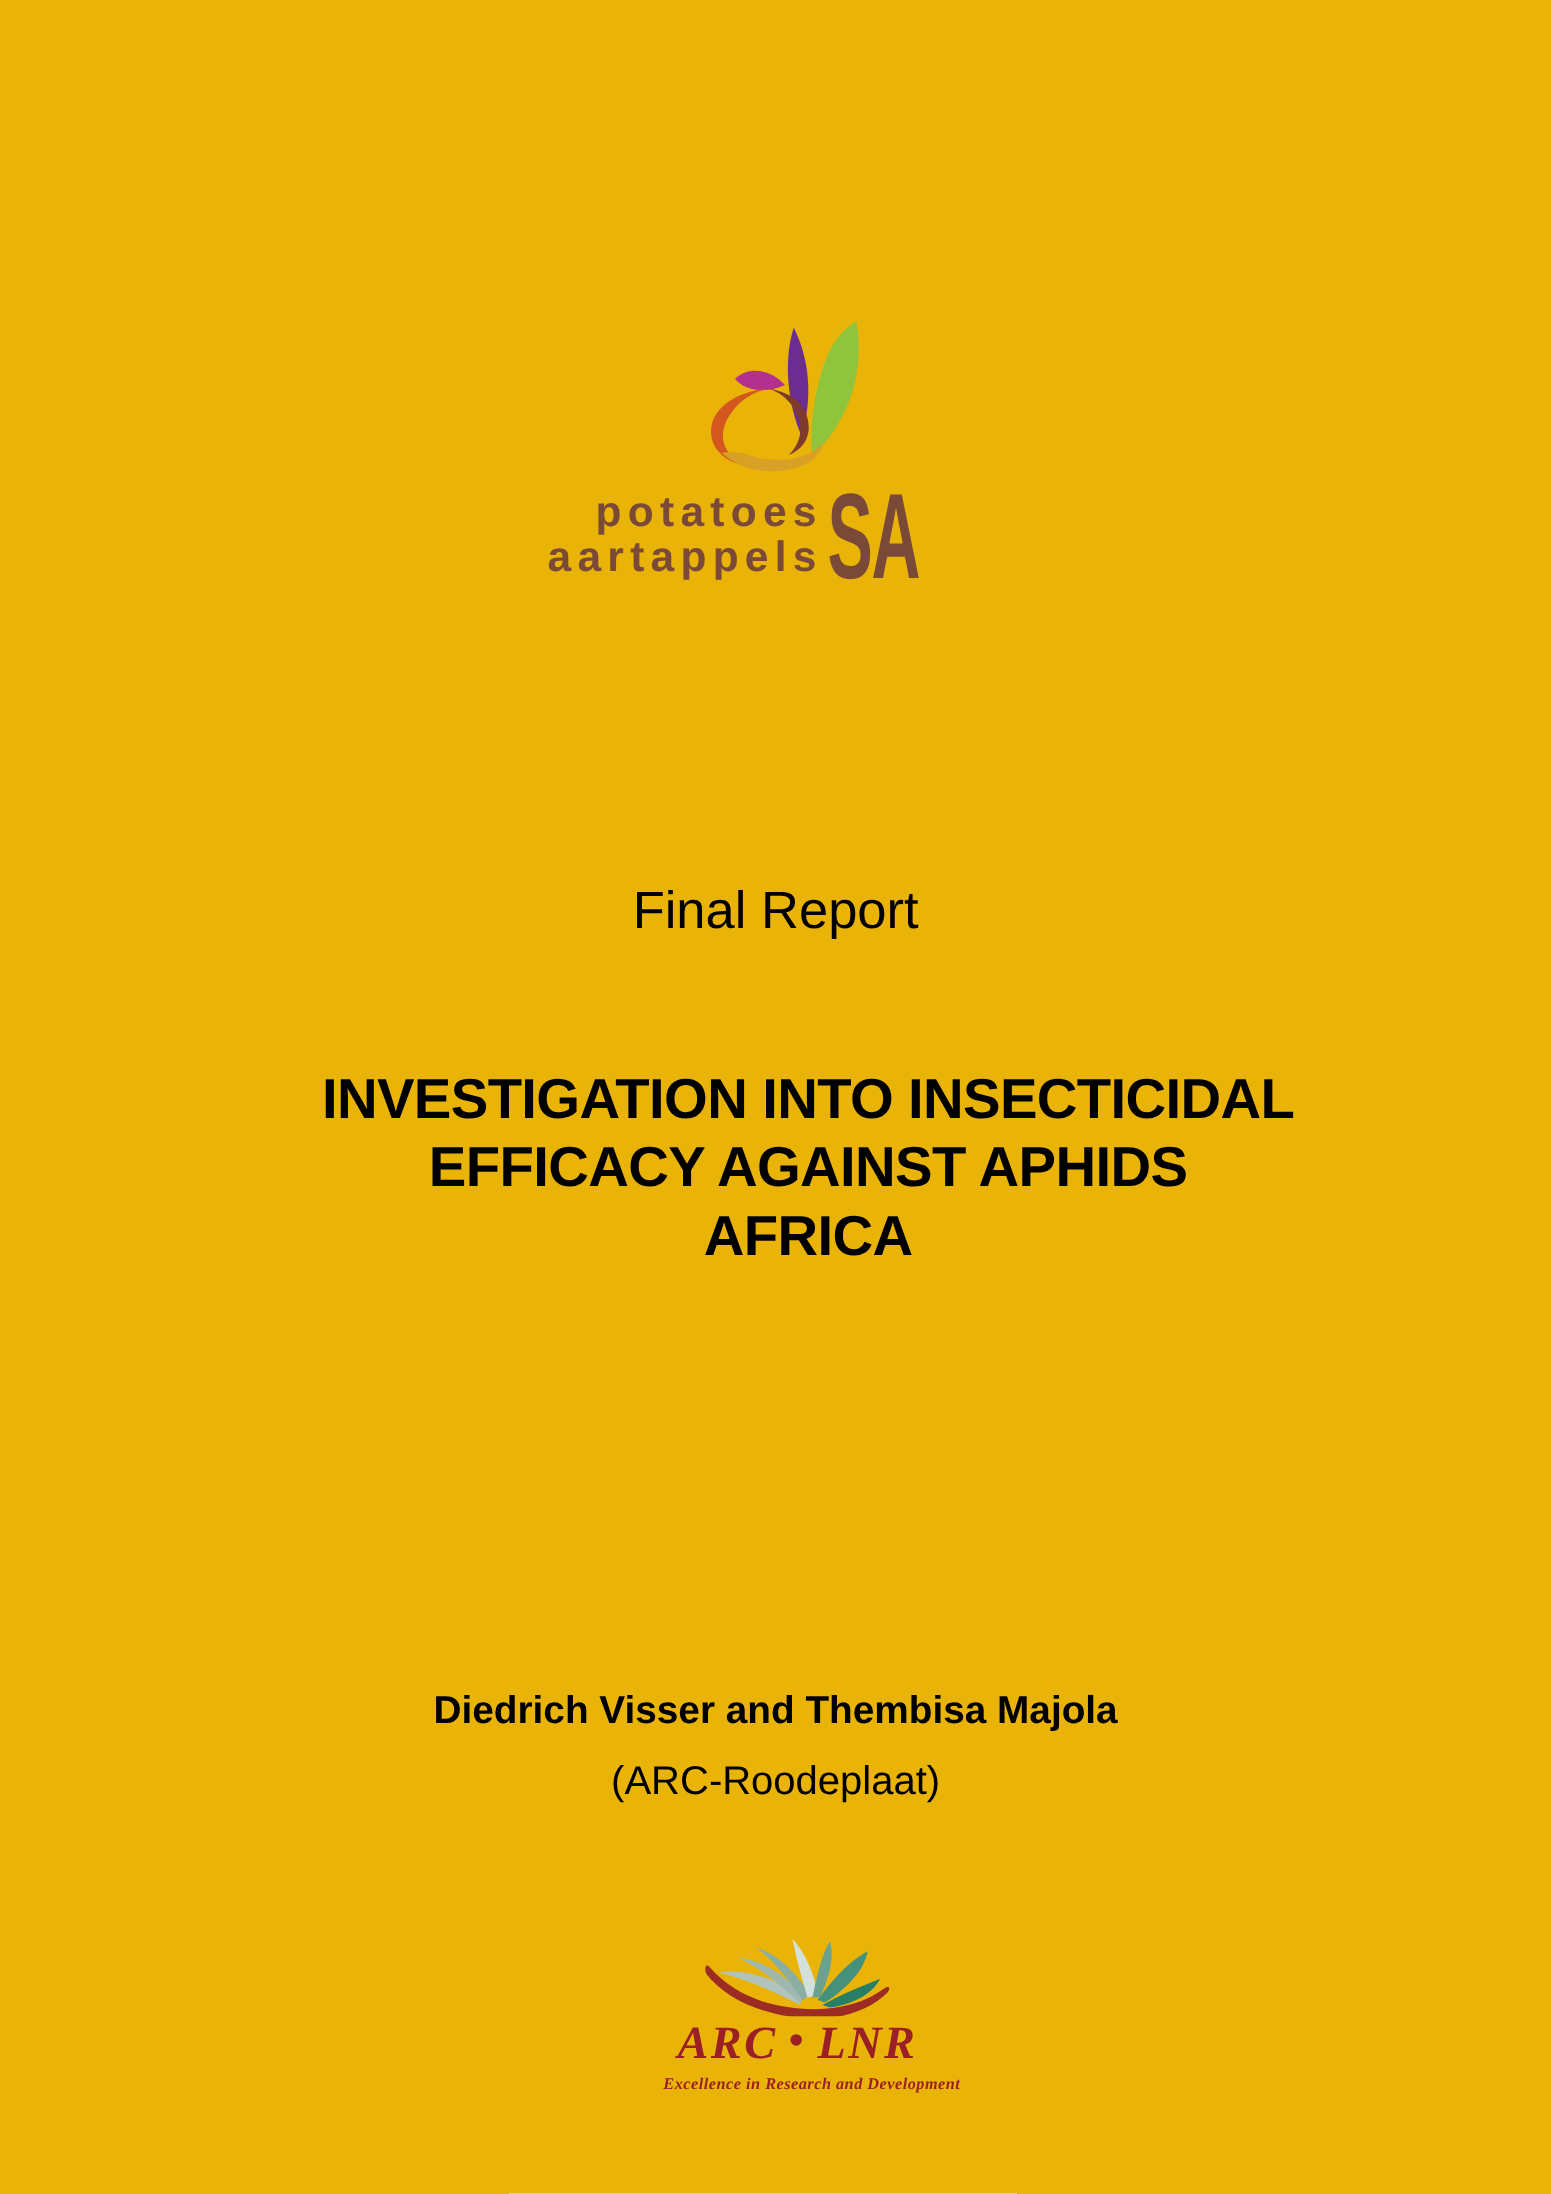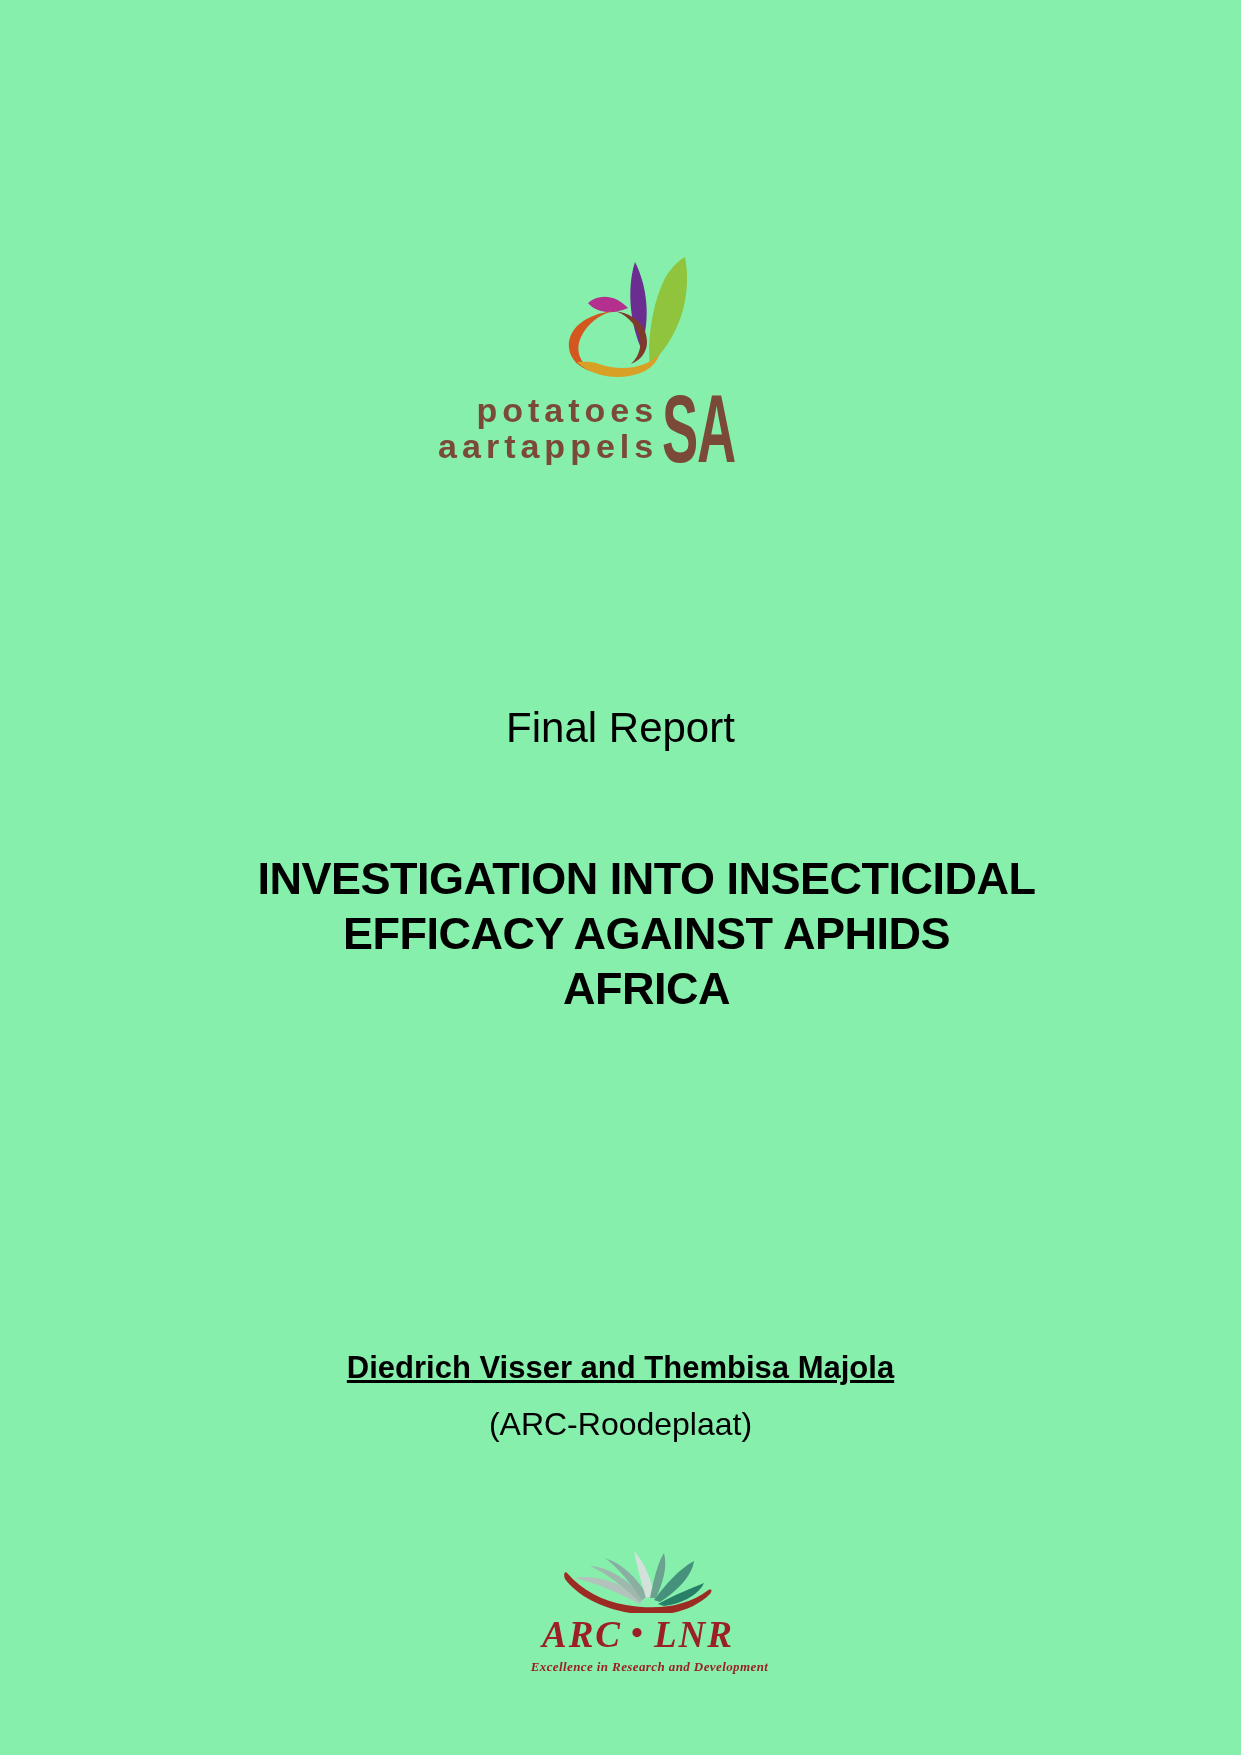--- a/index.html
+++ b/index.html
@@ -1,20 +1,20 @@
 <!DOCTYPE html>
 <html><head>
 <meta charset="utf-8">
 <style>
   html, body { margin: 0; padding: 0; background: #ffffff; }
   .page {
     position: relative;
     width: 1241px;
     height: 1755px;
-    background: #86efac;
+    background: #eab308;
     font-family: "Liberation Sans", sans-serif;
     color: #000000;
     overflow: hidden;
   }
 
   
   .potatoes-logo {
     position: absolute;
     top: 256px; left: 0; right: 0;
     display: flex; flex-direction: column; align-items: center;
@@ -48,21 +48,21 @@
   }
   .title {
     position: absolute; top: 851px; width: 100%;
     text-align: center; font-weight: bold;
     font-size: 45px; line-height: 55px;
     letter-spacing: -0.5px;
     padding-left: 26px;
   }
   .authors {
     position: absolute; top: 1350px; width: 100%;
-    text-align: center; font-weight: bold; font-size: 31px; text-decoration: underline;
+    text-align: center; font-weight: bold; font-size: 31px;
   }
   .affiliation {
     position: absolute; top: 1406px; width: 100%;
     text-align: center; font-size: 32px;
   }
   .year {
     position: absolute; top: 1477px; width: 100%;
     text-align: center; font-weight: bold; font-size: 22px;
   }
 

